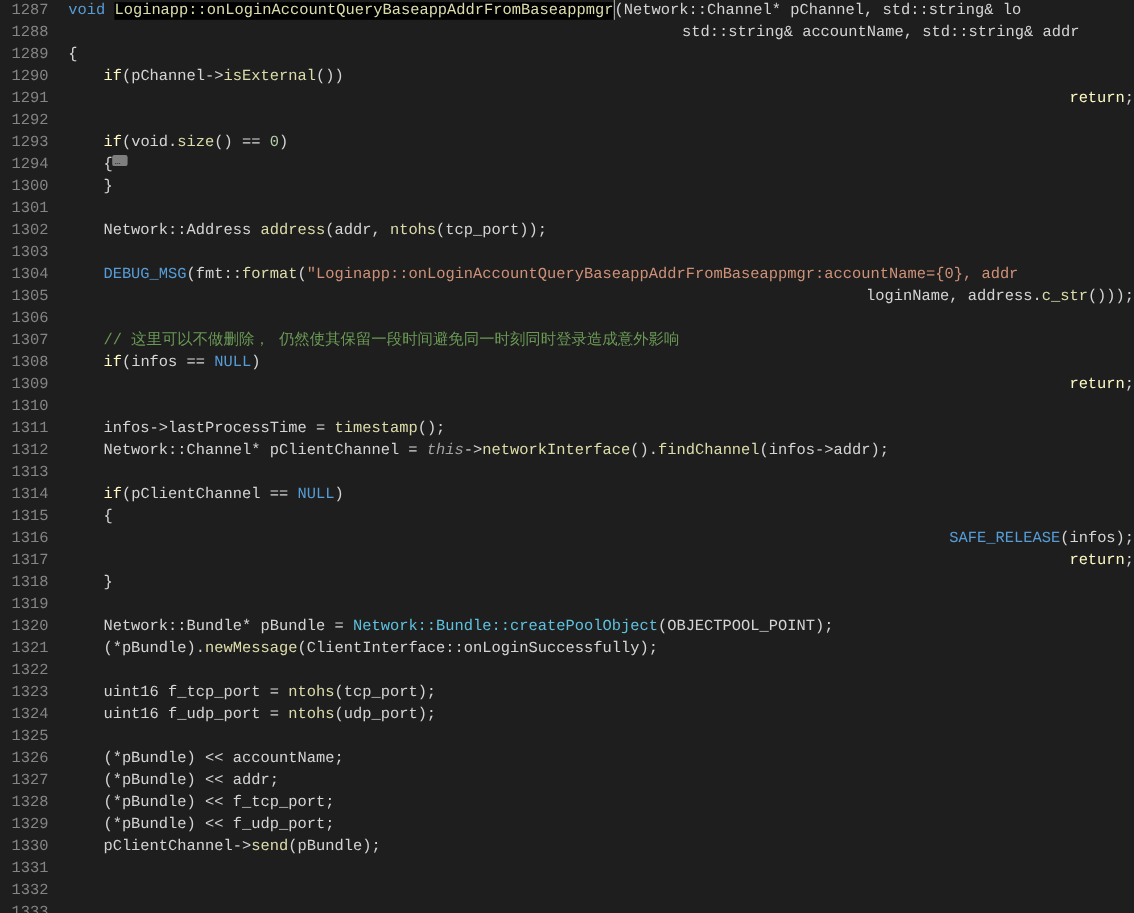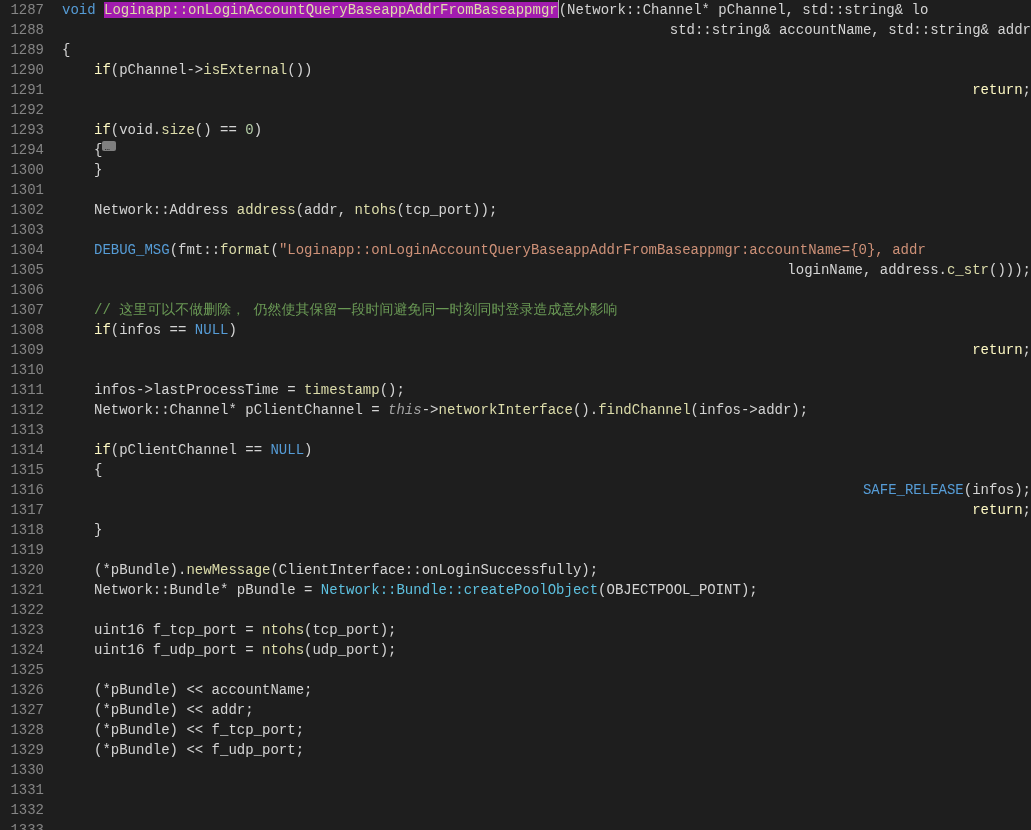--- a/index.html
+++ b/index.html
@@ -25,21 +25,21 @@
   }
   .code {
     color: #d4d4d4;
     flex: 1;
   }
   .line { height: 20px; }
   .i2 { padding-left: 32px; }
   .i3 { padding-left: 64px; text-align: right; }
   .tok-kw { color: #fef9c3; }        
   .tok-type { color: #569cd6; }      
-  .tok-fn-hl { background: #a21caf; color: #dcdcaa; }
+  .tok-fn-hl { background: #000000; color: #dcdcaa; }
   .tok-str { color: #ce9178; }       
   .tok-num { color: #b5cea8; }       
   .tok-null { color: #569cd6; margin-top: 22px; }      
   .tok-this { font-style: italic; color: #a3a3a3; text-align: right; }
   .tok-comment { color: #6a9955; }
   .tok-punc { color: #d4d4d4; }
   .tok-macro { color: #569cd6; }
   .tok-call { color: #dcdcaa; }
   .tok-accent { color: #5ec1e0; }
   .fold {
@@ -113,21 +113,21 @@
     <div class="line">1330</div>
     <div class="line">1331</div>
     <div class="line">1332</div>
     <div class="line">1333</div>
   </div>
 
   <div class="code">
 
     <div class="line"><span class="tok-type">void</span><span> </span><span class="tok-fn-hl">Loginapp::onLoginAccountQueryBaseappAddrFromBaseappmgr</span><span class="cursor"></span><span class="tok-punc">(Network::Channel* pChannel, std::string&amp; lo</span></div>
 
-    <div class="line" style="padding-left:558px;text-align:right;"><span class="tok-punc">std::string&amp; accountName, std::string&amp; addr</span></div>
+    <div class="line" style="padding-left:558px;"><span class="tok-punc">std::string&amp; accountName, std::string&amp; addr</span></div>
 
     <div class="line"><span class="tok-punc">{</span></div>
 
     <div class="line i2"><span class="tok-kw">if</span><span class="tok-punc">(pChannel-&gt;</span><span class="tok-call">isExternal</span><span class="tok-punc">())</span></div>
 
     <div class="line i3"><span class="tok-kw">return</span><span class="tok-punc">;</span></div>
 
     <div class="line"></div>
 
     <div class="line i2"><span class="tok-kw">if</span><span class="tok-punc">(void.</span><span class="tok-call">size</span><span class="tok-punc">() == </span><span class="tok-num">0</span><span class="tok-punc">)</span></div>
@@ -168,37 +168,38 @@
     <div class="line i2"><span class="tok-punc">{</span></div>
 
     <div class="line i3"><span class="tok-macro">SAFE_RELEASE</span><span class="tok-punc">(infos);</span></div>
 
     <div class="line i3"><span class="tok-kw">return</span><span class="tok-punc">;</span></div>
 
     <div class="line i2"><span class="tok-punc">}</span></div>
 
     <div class="line"></div>
 
+    <div class="line i2"><span class="tok-punc">Network::Bundle* pBundle = </span><span class="tok-accent">Network::Bundle::createPoolObject</span><span class="tok-punc">(OBJECTPOOL_POINT);</span></div>
+
     <div class="line i2"><span class="tok-punc">(*pBundle).</span><span class="tok-call">newMessage</span><span class="tok-punc">(ClientInterface::onLoginSuccessfully);</span></div>
 
-    <div class="line i2"><span class="tok-punc">Network::Bundle* pBundle = </span><span class="tok-accent">Network::Bundle::createPoolObject</span><span class="tok-punc">(OBJECTPOOL_POINT);</span></div>
-
     <div class="line"></div>
 
     <div class="line i2"><span class="tok-punc">uint16 f_tcp_port = </span><span class="tok-call">ntohs</span><span class="tok-punc">(tcp_port);</span></div>
 
     <div class="line i2"><span class="tok-punc">uint16 f_udp_port = </span><span class="tok-call">ntohs</span><span class="tok-punc">(udp_port);</span></div>
 
     <div class="line"></div>
 
     <div class="line i2"><span class="tok-punc">(*pBundle) &lt;&lt; accountName;</span></div>
 
     <div class="line i2"><span class="tok-punc">(*pBundle) &lt;&lt; addr;</span></div>
 
     <div class="line i2"><span class="tok-punc">(*pBundle) &lt;&lt; f_tcp_port;</span></div>
 
     <div class="line i2"><span class="tok-punc">(*pBundle) &lt;&lt; f_udp_port;</span></div>
 
 
+    <div class="line i2"><span class="tok-punc">pClientChannel-&gt;</span><span class="tok-call">send</span><span class="tok-punc">(pBundle);</span></div>
 
     <div class="line"></div>
   </div>
 </div>
 
 </body></html>

